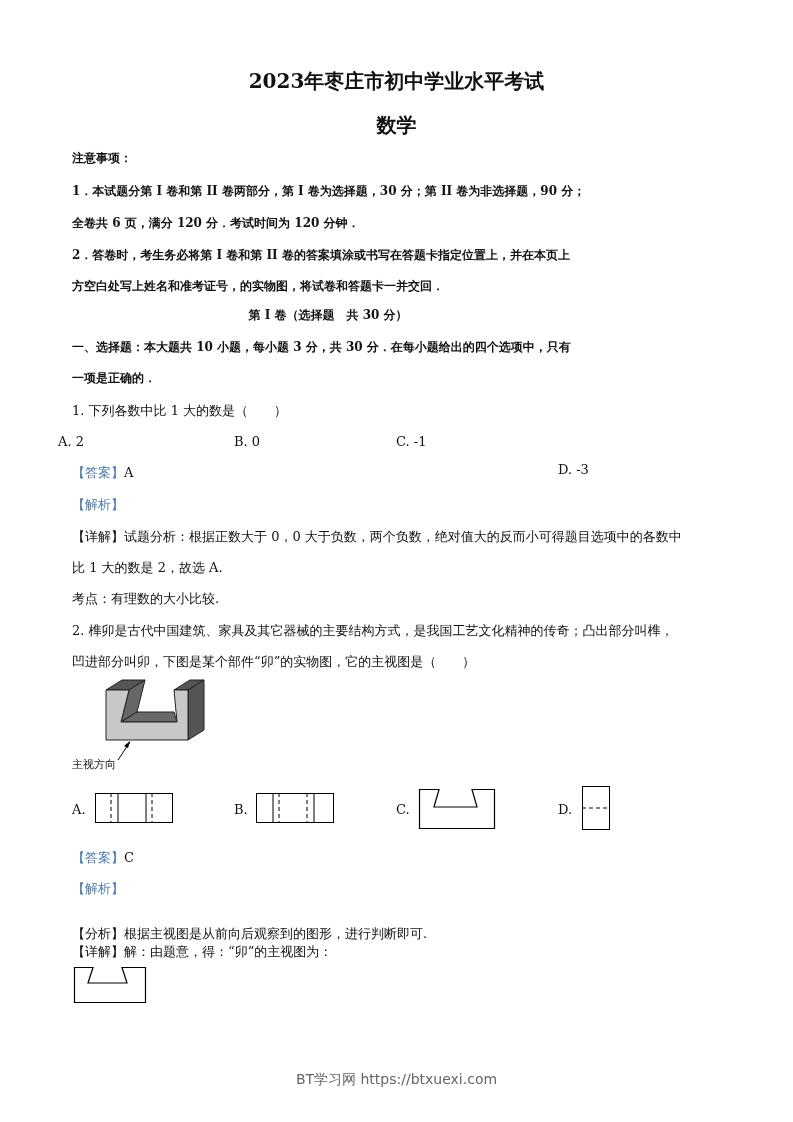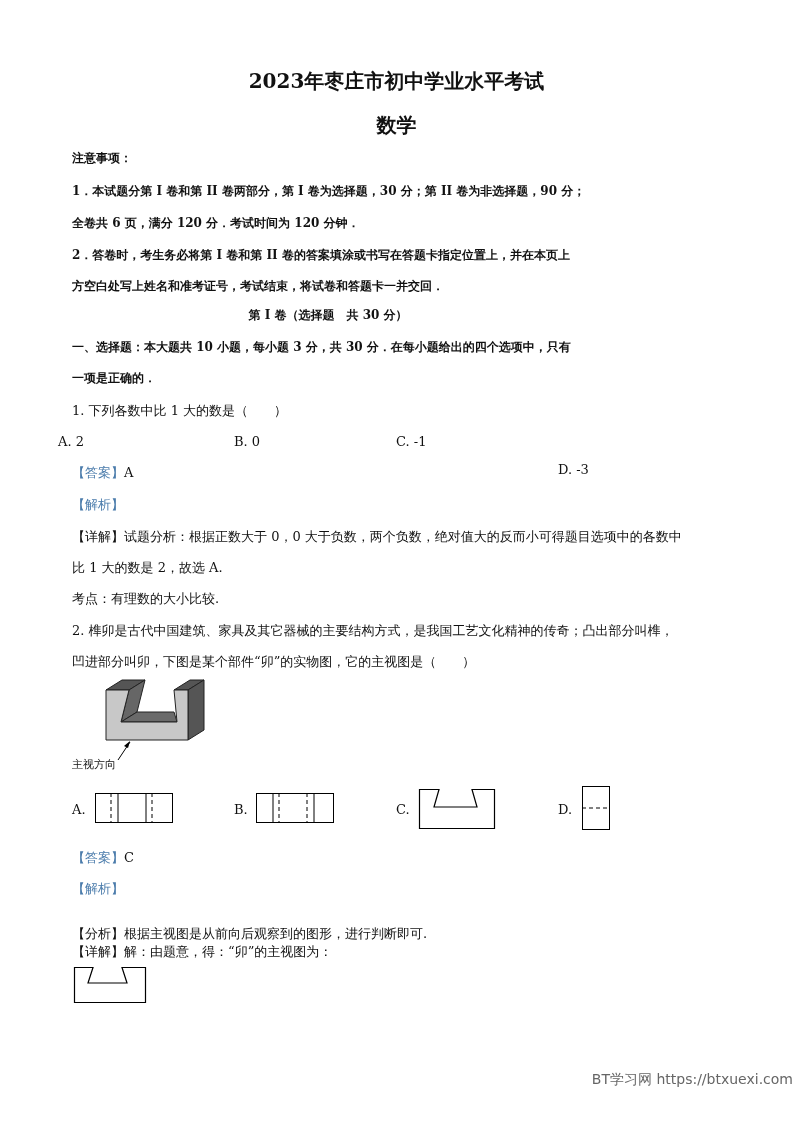--- a/index.html
+++ b/index.html
@@ -5,34 +5,34 @@
   html, body { margin: 0; padding: 0; background: #ffffff; }
   body { width: 793px; height: 1122px; position: relative; overflow: hidden;
          font-family: "DejaVu Serif", "Liberation Serif", serif; color: #111; }
   .abs { position: absolute; }
   .title { left: 0; width: 793px; text-align: center; font-weight: bold; font-size: 20px; }
   .bold { font-weight: bold; font-size: 12px; }
   .txt { font-size: 13px; }
   .tag { color: #4a7bab; }
   .opt { font-size: 13px; }
   svg { position: absolute; overflow: visible; }
-  .footer { left: 0; width: 793px; text-align: right; font-family: "DejaVu Sans", sans-serif;
+  .footer { left: 0; width: 793px; text-align: center; font-family: "DejaVu Sans", sans-serif;
             font-size: 14px; color: #666; }
 </style>
 </head>
 <body>
 
 <div class="abs title" style="top:68px;">2023年枣庄市初中学业水平考试</div>
 <div class="abs title" style="top:112px;">数学</div>
 
 <div class="abs bold" style="left:72px; top:150px;">注意事项：</div>
 <div class="abs bold" style="left:72px; top:183px;">1．本试题分第 I 卷和第 II 卷两部分，第 I 卷为选择题，30 分；第 II 卷为非选择题，90 分；</div>
 <div class="abs bold" style="left:72px; top:215px;">全卷共 6 页，满分 120 分．考试时间为 120 分钟．</div>
 <div class="abs bold" style="left:72px; top:247px;">2．答卷时，考生务必将第 I 卷和第 II 卷的答案填涂或书写在答题卡指定位置上，并在本页上</div>
-<div class="abs bold" style="left:72px; top:278px;">方空白处写上姓名和准考证号，考试结束，将试卷和答题卡一并交回．</div>
+<div class="abs bold" style="left:72px; top:278px;">方空白处写上姓名和准考证号，的实物图，将试卷和答题卡一并交回．</div>
 
 <div class="abs bold" style="left:0; width:656px; text-align:center; top:307px;">第 I 卷（选择题　共 30 分）</div>
 <div class="abs bold" style="left:72px; top:339px;">一、选择题：本大题共 10 小题，每小题 3 分，共 30 分．在每小题给出的四个选项中，只有</div>
 <div class="abs bold" style="left:72px; top:370px;">一项是正确的．</div>
 
 <div class="abs txt" style="left:72px; top:402px;">1. 下列各数中比 1 大的数是（　　）</div>
 <div class="abs opt" style="left:58px; top:434px;text-align:center;">A. 2</div>
 <div class="abs opt" style="left:234px; top:434px;">B. 0</div>
 <div class="abs opt" style="left:396px; top:434px;">C. -1</div>
 <div class="abs opt" style="left:558px; top:434px;margin-top:28px;">D. -3</div>

